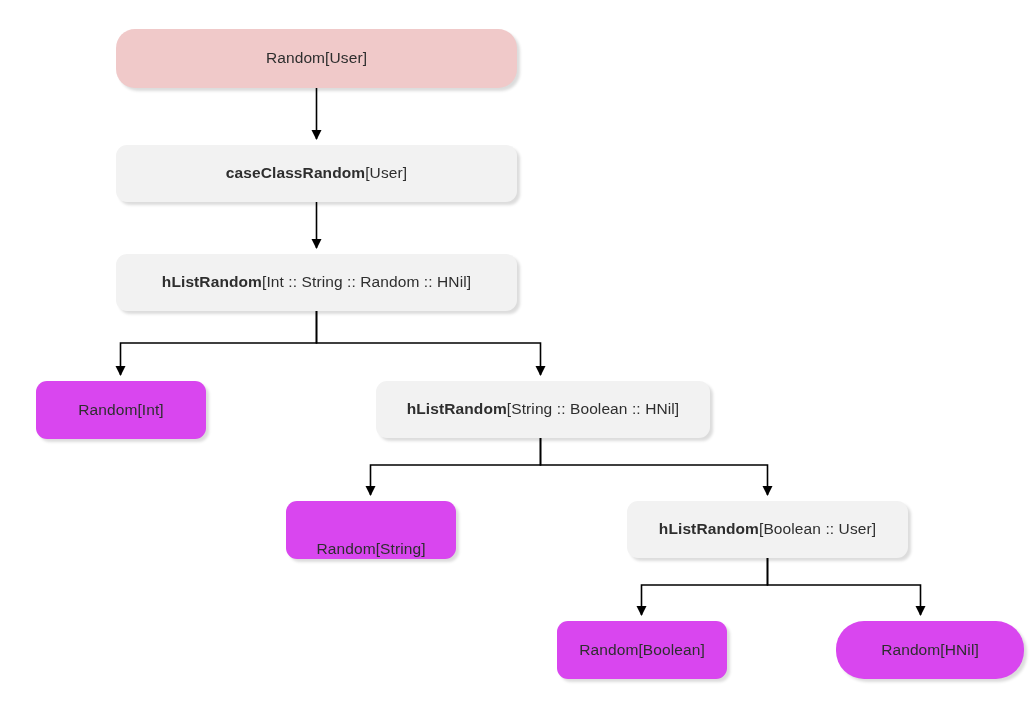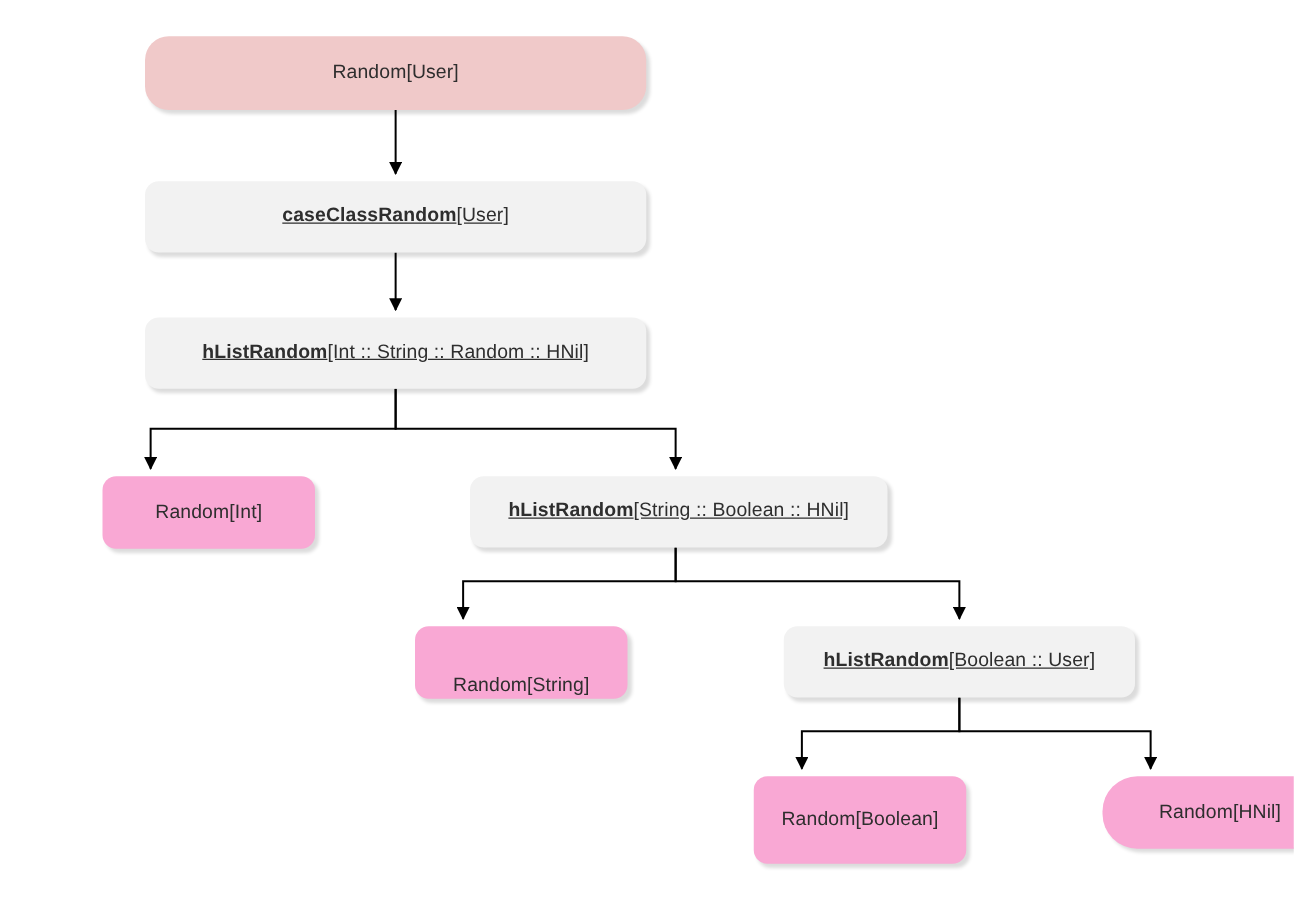--- a/index.html
+++ b/index.html
@@ -39,22 +39,22 @@
     line-height: 1.2;
     color: #2e2e2e;
     letter-spacing: 0.1px;
     box-shadow: 3px 3px 3px rgba(0,0,0,0.14);
     white-space: nowrap;
   }
   .node .label { padding: 0 8px; }
   .node .pre { font-weight: bold; }
   .node .post { font-weight: normal; }
   .fill-pink  { background: #f0c9c9; }
-  .fill-gray  { background: #f2f2f2; text-decoration: underline; }
-  .fill-green { background: #f9a8d4; margin-left: 46px; }
+  .fill-gray  { background: #f2f2f2; }
+  .fill-green { background: #d946ef; }
 </style>
 </head>
 <body>
 
 <div id="canvas">
 
   <svg id="edges" viewBox="0 0 1035 725" xmlns="http://www.w3.org/2000/svg">
     <defs>
       <marker id="arrow" viewBox="0 0 10 10" refX="9" refY="5" markerWidth="6.5" markerHeight="6.5" orient="auto-start-reverse">
         <path d="M 0 0 L 10 5 L 0 10 z" fill="#000000"></path>
@@ -112,21 +112,21 @@
   </div>
 
   <div class="node fill-green" style="left:286px; top:501px; width:170px; height:58px;align-items:flex-end;">
     <span class="label"><span class="pre"></span><span class="post">Random[String]</span></span>
   </div>
 
   <div class="node fill-gray" style="left:627px; top:501px; width:281px; height:57px;">
     <span class="label"><span class="pre">hListRandom</span><span class="post">[Boolean :: User]</span></span>
   </div>
 
-  <div class="node fill-green" style="left:557px; top:621px; width:170px; height:70px;">
+  <div class="node fill-green" style="left:557px; top:621px; width:170px; height:58px;">
     <span class="label"><span class="pre"></span><span class="post">Random[Boolean]</span></span>
   </div>
 
   <div class="node fill-green" style="left:836px; top:621px; width:188px; height:58px;border-radius:28px;">
     <span class="label"><span class="pre"></span><span class="post">Random[HNil]</span></span>
   </div>
 
 </div>
 
 </body></html>

